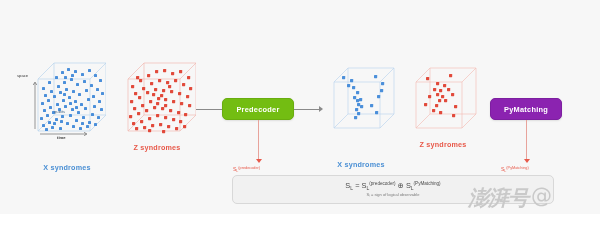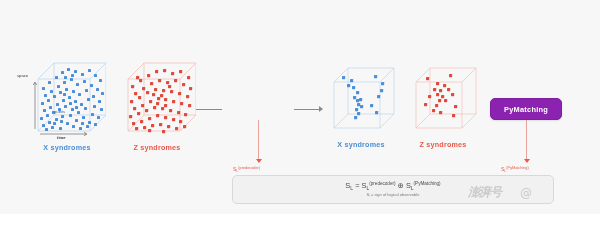--- a/index.html
+++ b/index.html
@@ -25,21 +25,21 @@
     display: block;
   }
   .cube-label {
     position: absolute;
     width: 100%;
     text-align: center;
     font-size: 7.2px;
     font-weight: bold;
     letter-spacing: 0.2px;
   }
-  .label-x { color: #4a8fd4; }
+  .label-x { color: #4a8fd4; margin-top: 20px; }
   .label-z { color: #e8594a; }
 
   
   .axis-text {
     position: absolute;
     font-size: 4.2px;
     color: #3a3a3a;
     font-family: "Liberation Sans", sans-serif;
     white-space: nowrap;
   }
@@ -142,24 +142,23 @@
     font-size: 4px;
     color: #7b7b7b;
     margin-top: 1px;
     white-space: nowrap;
   }
 
   
   .watermark {
     position: absolute;
     display: flex;
-    align-items: center;
-    gap: 19px;
+    gap: 3px;
     color: #c9c9c9;
-    font-size: 12px;
+    font-size: 21px;
     font-weight: bold;
     font-family: "DejaVu Sans", sans-serif;
     user-select: none;
   }
   .wm-brand { font-style: italic; letter-spacing: -1px; }
   .wm-at { font-weight: normal; }
   .wm-name { letter-spacing: 0px; }
 </style>
 </head>
 <body>
@@ -341,20 +340,23 @@
           <rect x="44" y="73" width="3.2" height="3.2" rx="0.6"></rect>
         <rect x="18" y="19" width="3.2" height="3.2" rx="0.6"></rect>
           <rect x="65" y="68" width="3.2" height="3.2" rx="0.6"></rect>
       </g>
     </svg>
     <div class="cube-label label-z" style="top:86px;">Z syndromes</div>
   </div>
 
   <div class="h-line" style="left:196px; top:109px; width:26px;"></div>
 
+  <div class="proc-box proc-predecoder" style="left:222px; top:98px; width:72px; height:22px;">
+    <span>Predecoder</span>
+  </div>
 
   <div class="h-line" style="left:294px; top:109px; width:26px;"></div>
   <div class="arrow-head-r" style="left:319px; top:106px;"></div>
 
   <div class="v-line" style="left:258px; top:120px; height:40px;"></div>
   <div class="arrow-head-d" style="left:255.5px; top:159px;"></div>
 
   <div class="sig-tag" style="left:233px; top:166px;">
     <span>S</span><span class="sub">L</span><span class="sup">(predecoder)</span>
   </div>

